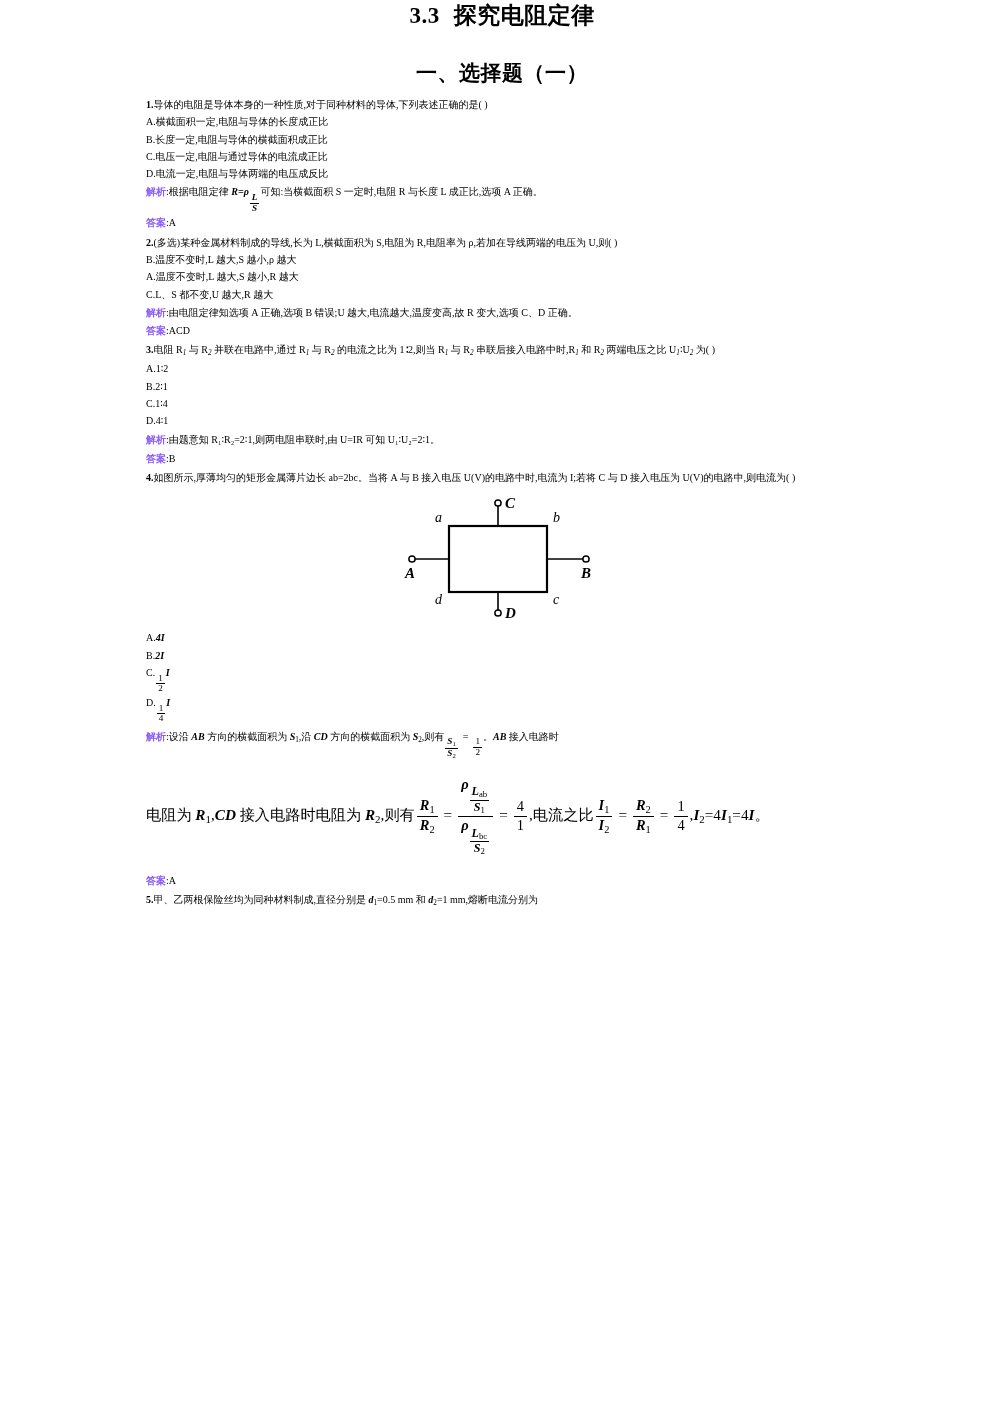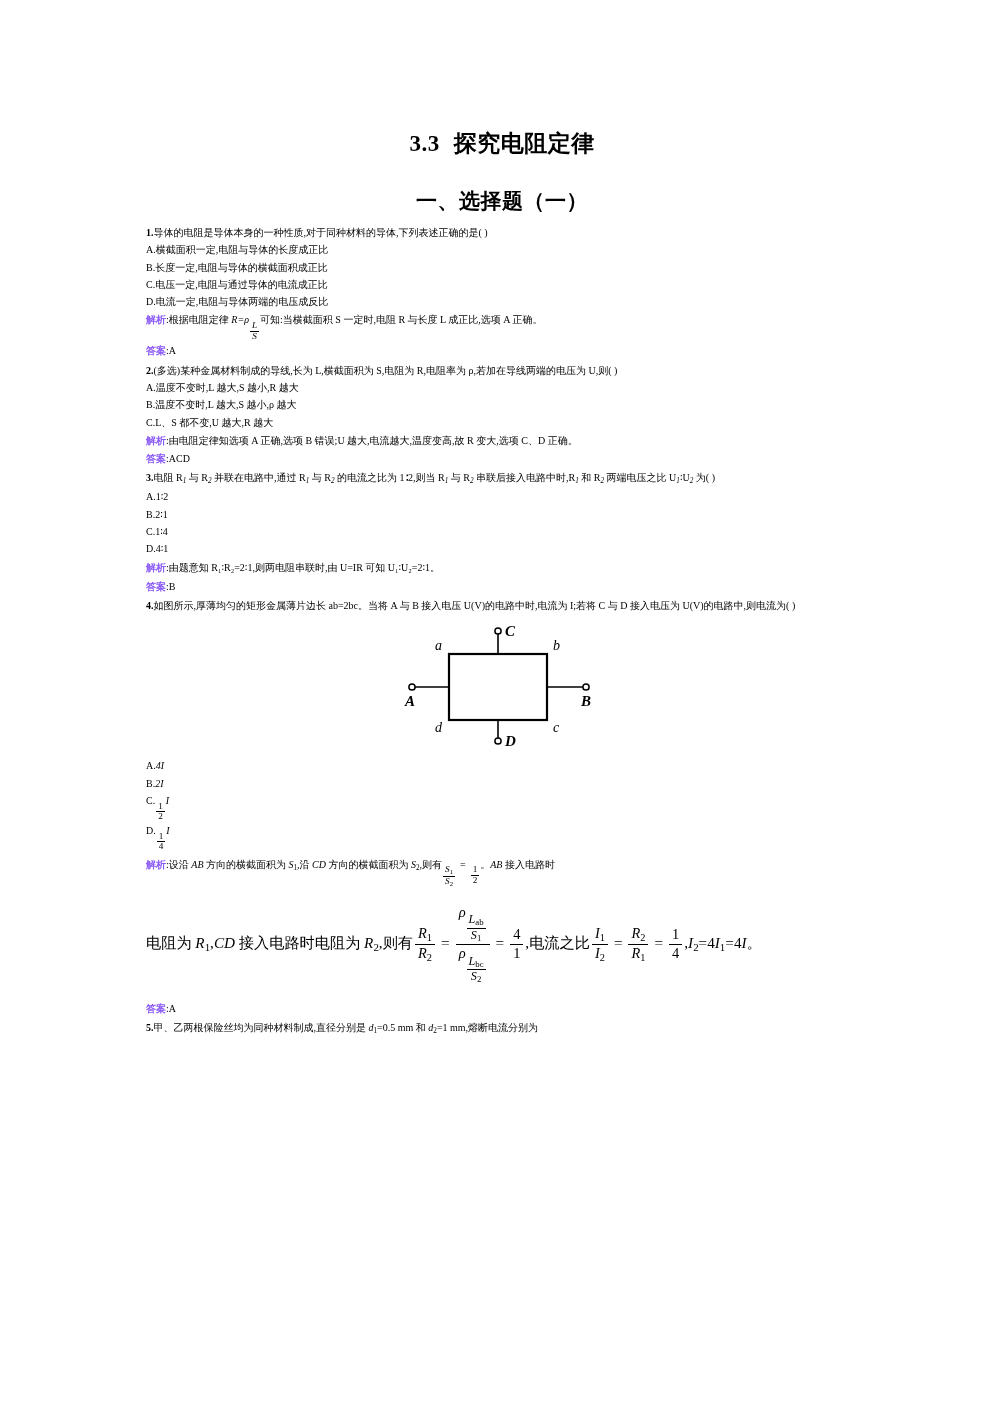--- a/index.html
+++ b/index.html
@@ -29,21 +29,20 @@
     width: 712px;
   }
 
   
   .doc-title {
     text-align: center;
     font-weight: bold;
     font-size: 23px;
     letter-spacing: 0.5px;
     margin: 0;
-    padding-top: 128px;
     padding-bottom: 4px;
   }
   .doc-title .num { margin-right: 14px; }
 
   .section-heading {
     font-weight: bold;
     font-size: 21px;
     margin: 24px 0 10px 0;
     letter-spacing: 0.5px;
     text-align: center;
@@ -75,21 +74,21 @@
 
   .lbl {
     color: #8b5cf6;
     font-weight: bold;
   }
   .sol, .ans { }
   .sol { margin-top: 2px; }
   .ans { margin-top: 2px; margin-bottom: 3px; }
 
   
-  i, .v { font-style: italic; font-family: "Liberation Serif", serif; }
+  i, .v { font-style: italic; font-family: "Liberation Serif", serif; font-weight: bold; }
   .nit { font-style: normal; }
 
   sub {
     font-size: 0.72em;
     vertical-align: -0.28em;
     font-style: italic;
   }
   sub.nit { font-style: normal; }
 
   
@@ -160,22 +159,22 @@
       <p class="sol"><span class="lbl">解析</span><span>:</span><span>根据电阻定律 </span><i>R=ρ</i><span class="frac">
             <span class="num-part"><i>L</i></span>
             <span class="den-part"><i>S</i></span>
           </span><span>可知:当横截面积 S 一定时,电阻 R 与长度 L 成正比,选项 A 正确。</span></p>
       <p class="ans"><span class="lbl">答案</span><span>:</span><span>A</span></p>
     </div>
 
     <div>
       <p class="q-stem"><span class="q-num">2.</span><span>(多选)某种金属材料制成的导线,长为 L,横截面积为 S,电阻为 R,电阻率为 ρ,若加在导线两端的电压为 U,则(        )</span></p>
       <div class="opts-grid">
+        <p class="opt">B.温度不变时,L 越大,S 越小,ρ 越大</p>
         <p class="opt">A.温度不变时,L 越大,S 越小,R 越大</p>
-        <p class="opt">B.温度不变时,L 越大,S 越小,ρ 越大</p>
         <p class="opt">C.L、S 都不变,U 越大,R 越大</p>
       </div>
       <p class="sol"><span class="lbl">解析</span><span>:</span><span>由电阻定律知选项 A 正确,选项 B 错误;U 越大,电流越大,温度变高,故 R 变大,选项 C、D 正确。</span></p>
       <p class="ans"><span class="lbl">答案</span><span>:</span><span>ACD</span></p>
     </div>
 
     <div>
       <p class="q-stem"><span class="q-num">3.</span><span>电阻 R</span><sub>1</sub><span> 与 R</span><sub>2</sub><span> 并联在电路中,通过 R</span><sub>1</sub><span> 与 R</span><sub>2</sub><span> 的电流之比为 1∶2,则当 R</span><sub>1</sub><span> 与 R</span><sub>2</sub><span> 串联后接入电路中时,R</span><sub>1</sub><span> 和 R</span><sub>2</sub><span> 两端电压之比 U</span><sub>1</sub><span>∶U</span><sub>2</sub><span> 为(        )</span></p>
       <div class="opts-two-col">
         <p class="opt w-narrow">A.1∶2</p>

